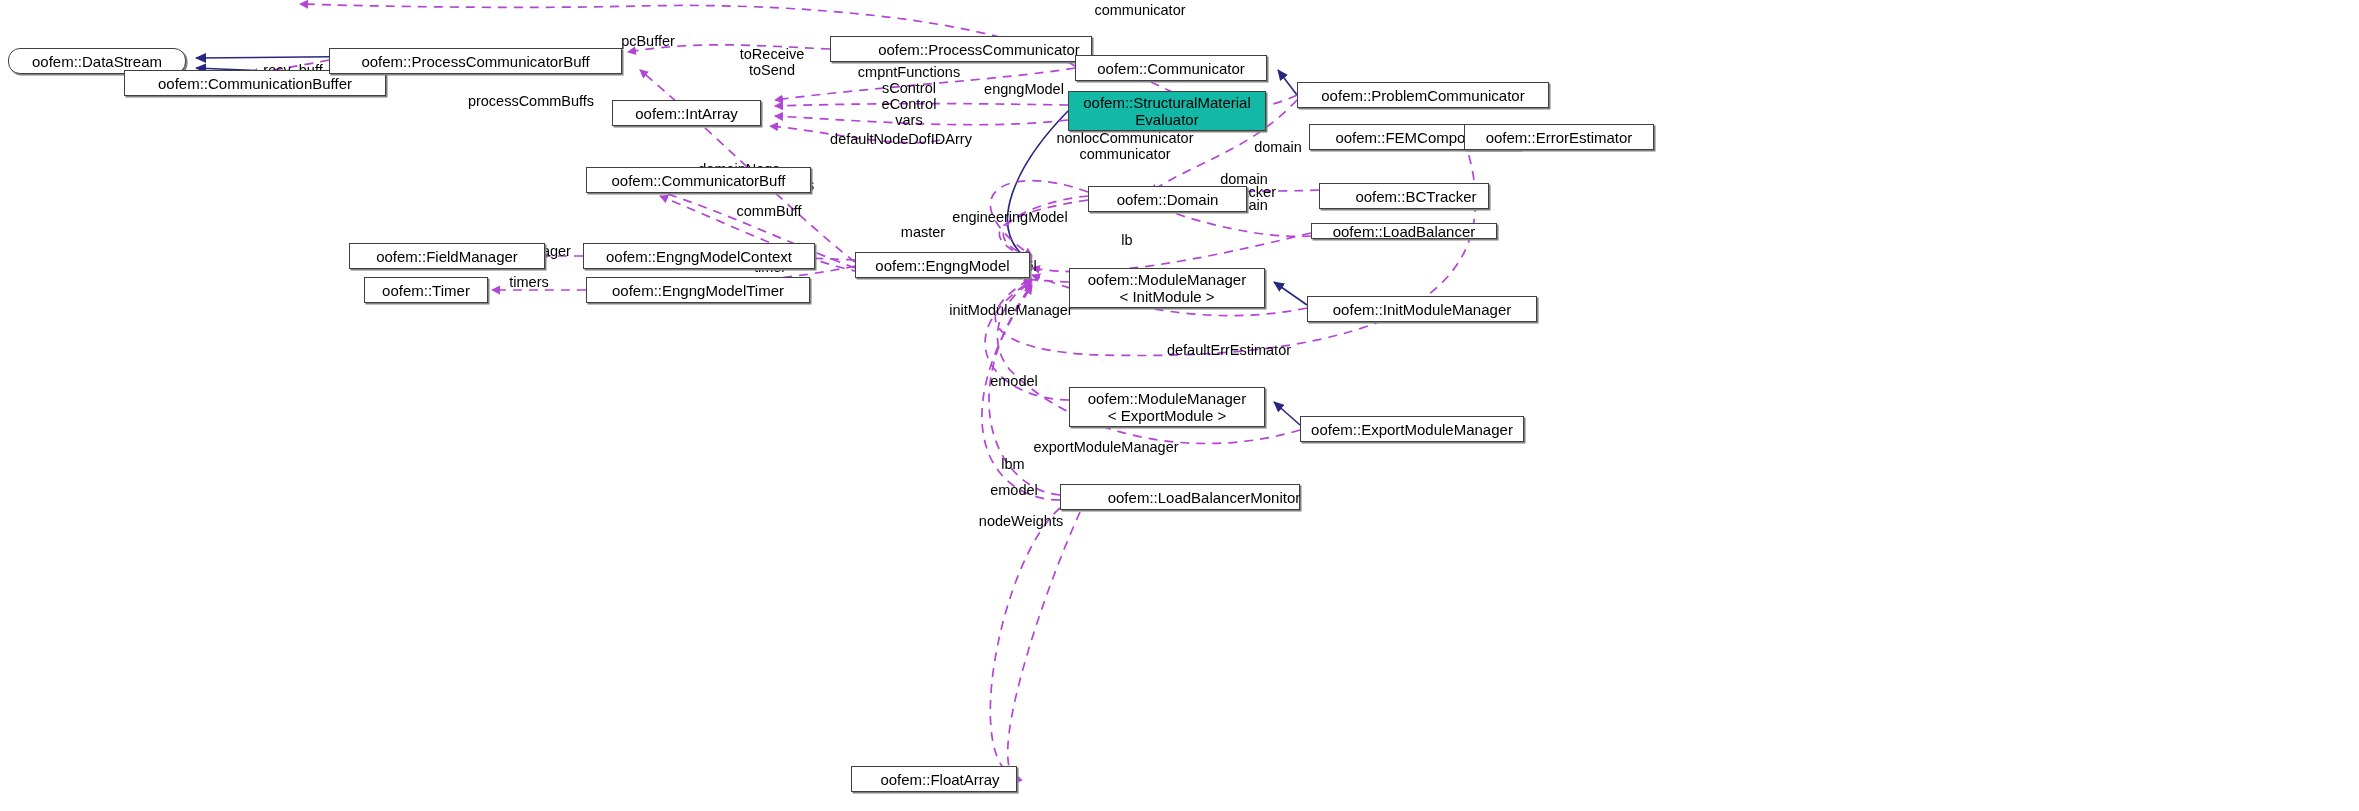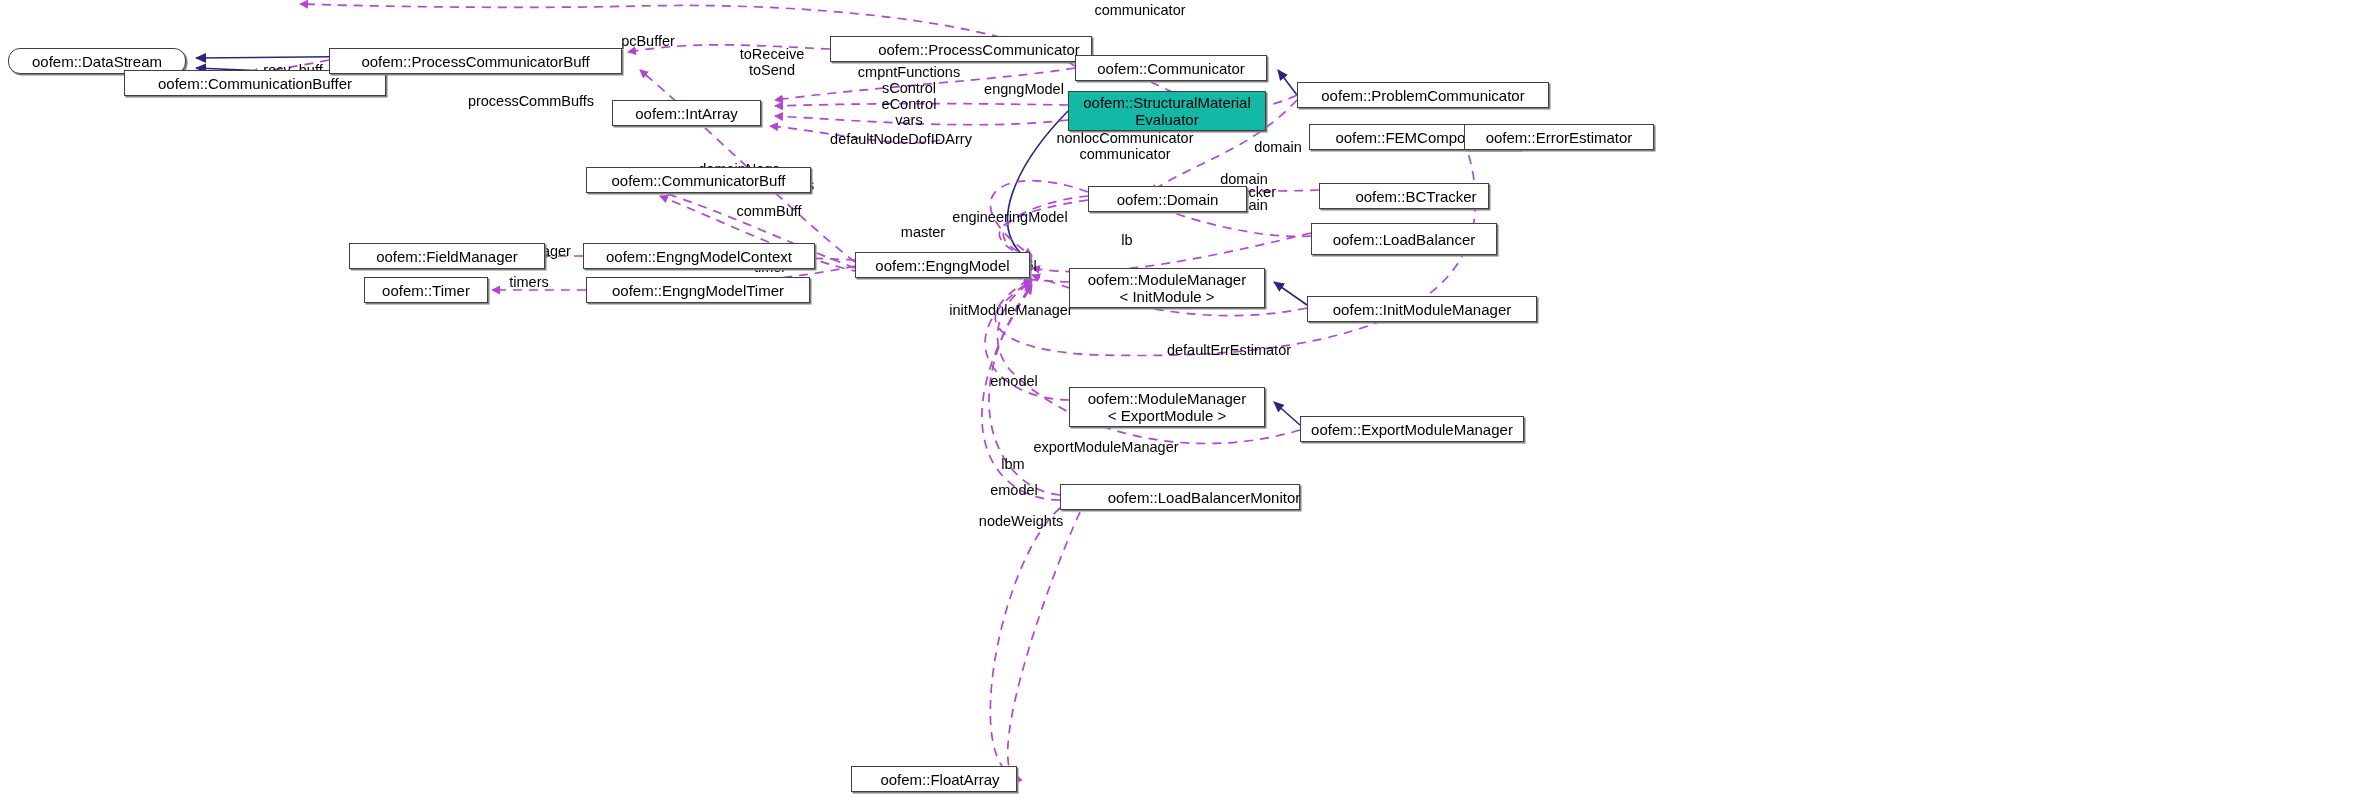--- a/index.html
+++ b/index.html
@@ -129,21 +129,21 @@
 Evaluator</div>
   <div class="node" style="left:1088px;top:186px; width:159px; height:26px;">oofem::Domain</div>
   <div class="node" style="left:1069px;top:268px; width:196px; height:40px;">oofem::ModuleManager
 &lt; InitModule &gt;</div>
   <div class="node" style="left:1069px;top:387px; width:196px; height:40px;">oofem::ModuleManager
 &lt; ExportModule &gt;</div>
   <div class="node" style="left:1060px;top:484px; width:240px; height:26px;padding-left:48px;">oofem::LoadBalancerMonitor</div>
   <div class="node" style="left:1297px;top:82px;  width:252px; height:26px;">oofem::ProblemCommunicator</div>
   <div class="node" style="left:1309px;top:124px; width:212px; height:26px;">oofem::FEMComponent</div>
   <div class="node" style="left:1319px;top:183px; width:170px; height:26px;padding-left:24px;">oofem::BCTracker</div>
-  <div class="node" style="left:1311px;top:223px; width:186px; height:32px;">oofem::LoadBalancer</div>
+  <div class="node" style="left:1311px;top:223px; width:186px; height:16px;">oofem::LoadBalancer</div>
   <div class="node" style="left:1307px;top:296px; width:230px; height:26px;">oofem::InitModuleManager</div>
   <div class="node" style="left:1300px;top:416px; width:224px; height:26px;">oofem::ExportModuleManager</div>
   <div class="node" style="left:1464px;top:124px; width:190px; height:26px;">oofem::ErrorEstimator</div>
 
   <div class="edge-label" style="left:1140px; top:2px;">communicator</div>
   <div class="edge-label" style="left:648px;  top:33px;">pcBuffer</div>
   <div class="edge-label" style="left:293px;  top:62px;">recv_buff
 send_buff</div>
   <div class="edge-label" style="left:1013px; top:40px;">processComms</div>
   <div class="edge-label" style="left:772px;  top:46px;">toReceive

